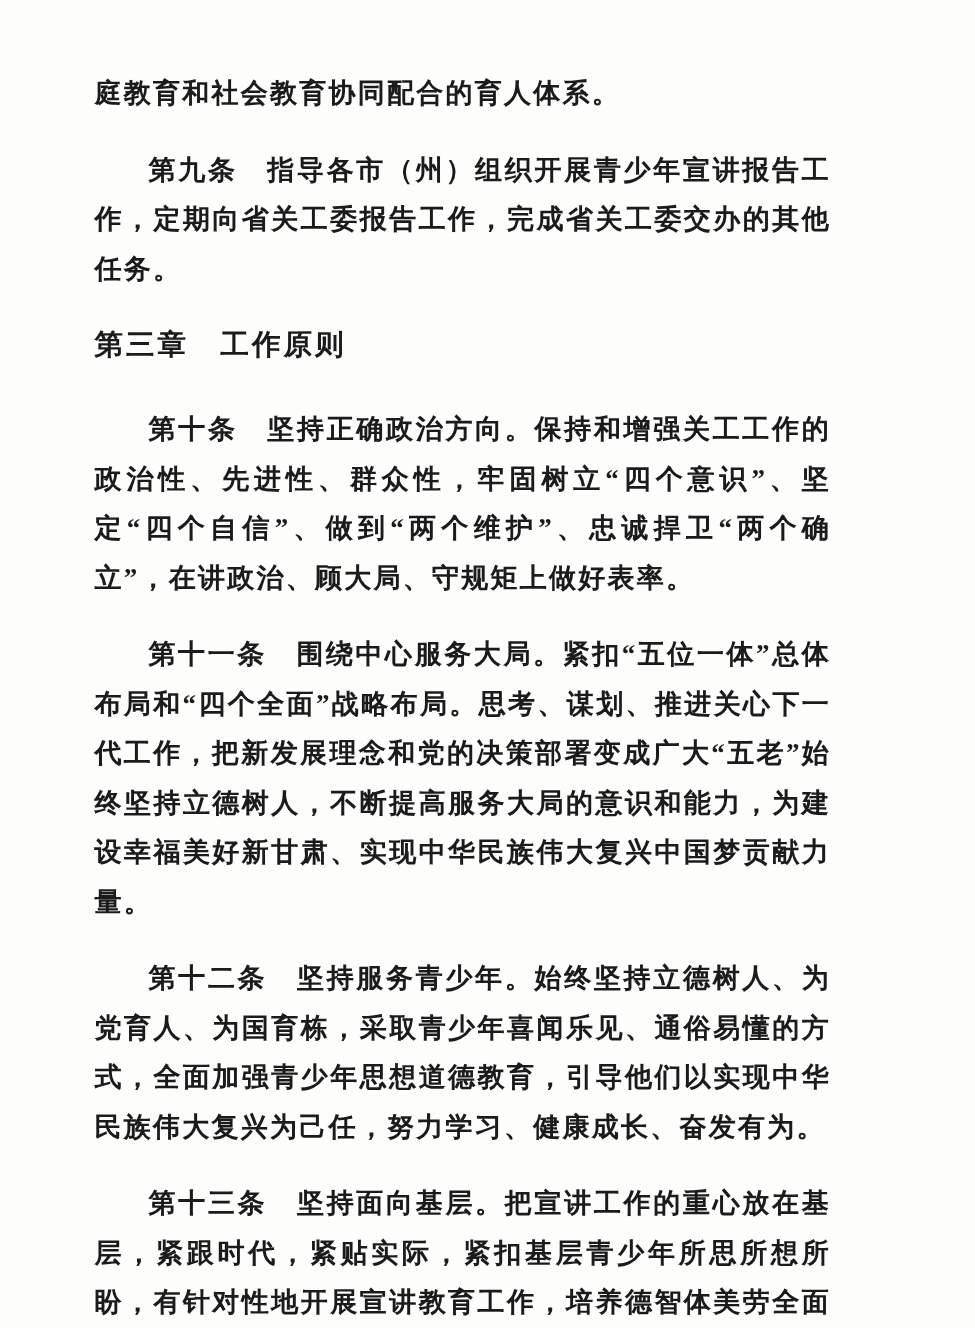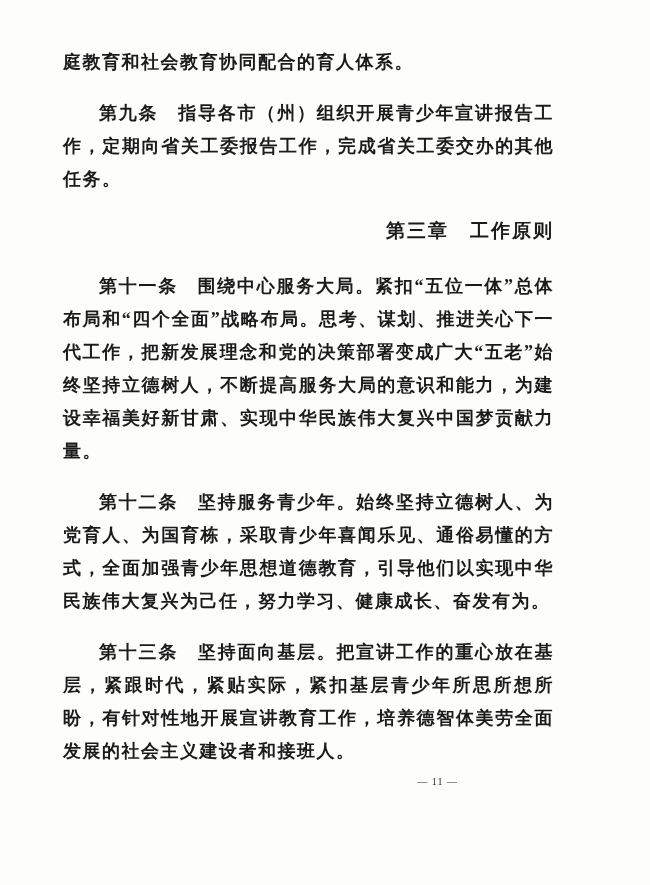--- a/index.html
+++ b/index.html
@@ -24,21 +24,21 @@
     letter-spacing: 1.5px;
     text-align: justify;
   }
   .article { text-indent: 2em; margin-top: 18px; }
   .chapter-heading {
     font-family: "Liberation Sans", "DejaVu Sans", sans-serif;
     font-size: 19px;
     font-weight: bold;
     line-height: 33px;
     letter-spacing: 2px;
-    text-align: right;
+    text-align: left;
     margin: 18px 0 23px 0;
   }
   .page-number {
     margin-top: 3px;
     font-size: 10px;
     font-weight: normal;
     line-height: 22px;
     letter-spacing: 1px;
     text-align: right;
     padding-right: 96px;
@@ -48,20 +48,21 @@
 </head>
 <body>
 
 <div class="page">
   <p class="body-text">庭教育和社会教育协同配合的育人体系。</p>
 
   <p class="body-text article">第九条　指导各市（州）组织开展青少年宣讲报告工作，定期向省关工委报告工作，完成省关工委交办的其他任务。</p>
 
   <h2 class="chapter-heading">第三章　工作原则</h2>
 
+  <p class="body-text article">第十条　坚持正确政治方向。保持和增强关工工作的政治性、先进性、群众性，牢固树立“四个意识”、坚定“四个自信”、做到“两个维护”、忠诚捍卫“两个确立”，在讲政治、顾大局、守规矩上做好表率。</p>
 
   <p class="body-text article">第十一条　围绕中心服务大局。紧扣“五位一体”总体布局和“四个全面”战略布局。思考、谋划、推进关心下一代工作，把新发展理念和党的决策部署变成广大“五老”始终坚持立德树人，不断提高服务大局的意识和能力，为建设幸福美好新甘肃、实现中华民族伟大复兴中国梦贡献力量。</p>
 
   <p class="body-text article">第十二条　坚持服务青少年。始终坚持立德树人、为党育人、为国育栋，采取青少年喜闻乐见、通俗易懂的方式，全面加强青少年思想道德教育，引导他们以实现中华民族伟大复兴为己任，努力学习、健康成长、奋发有为。</p>
 
   <p class="body-text article">第十三条　坚持面向基层。把宣讲工作的重心放在基层，紧跟时代，紧贴实际，紧扣基层青少年所思所想所盼，有针对性地开展宣讲教育工作，培养德智体美劳全面发展的社会主义建设者和接班人。</p>
 
   <div class="page-number">— 11 —</div>
 </div>
 

